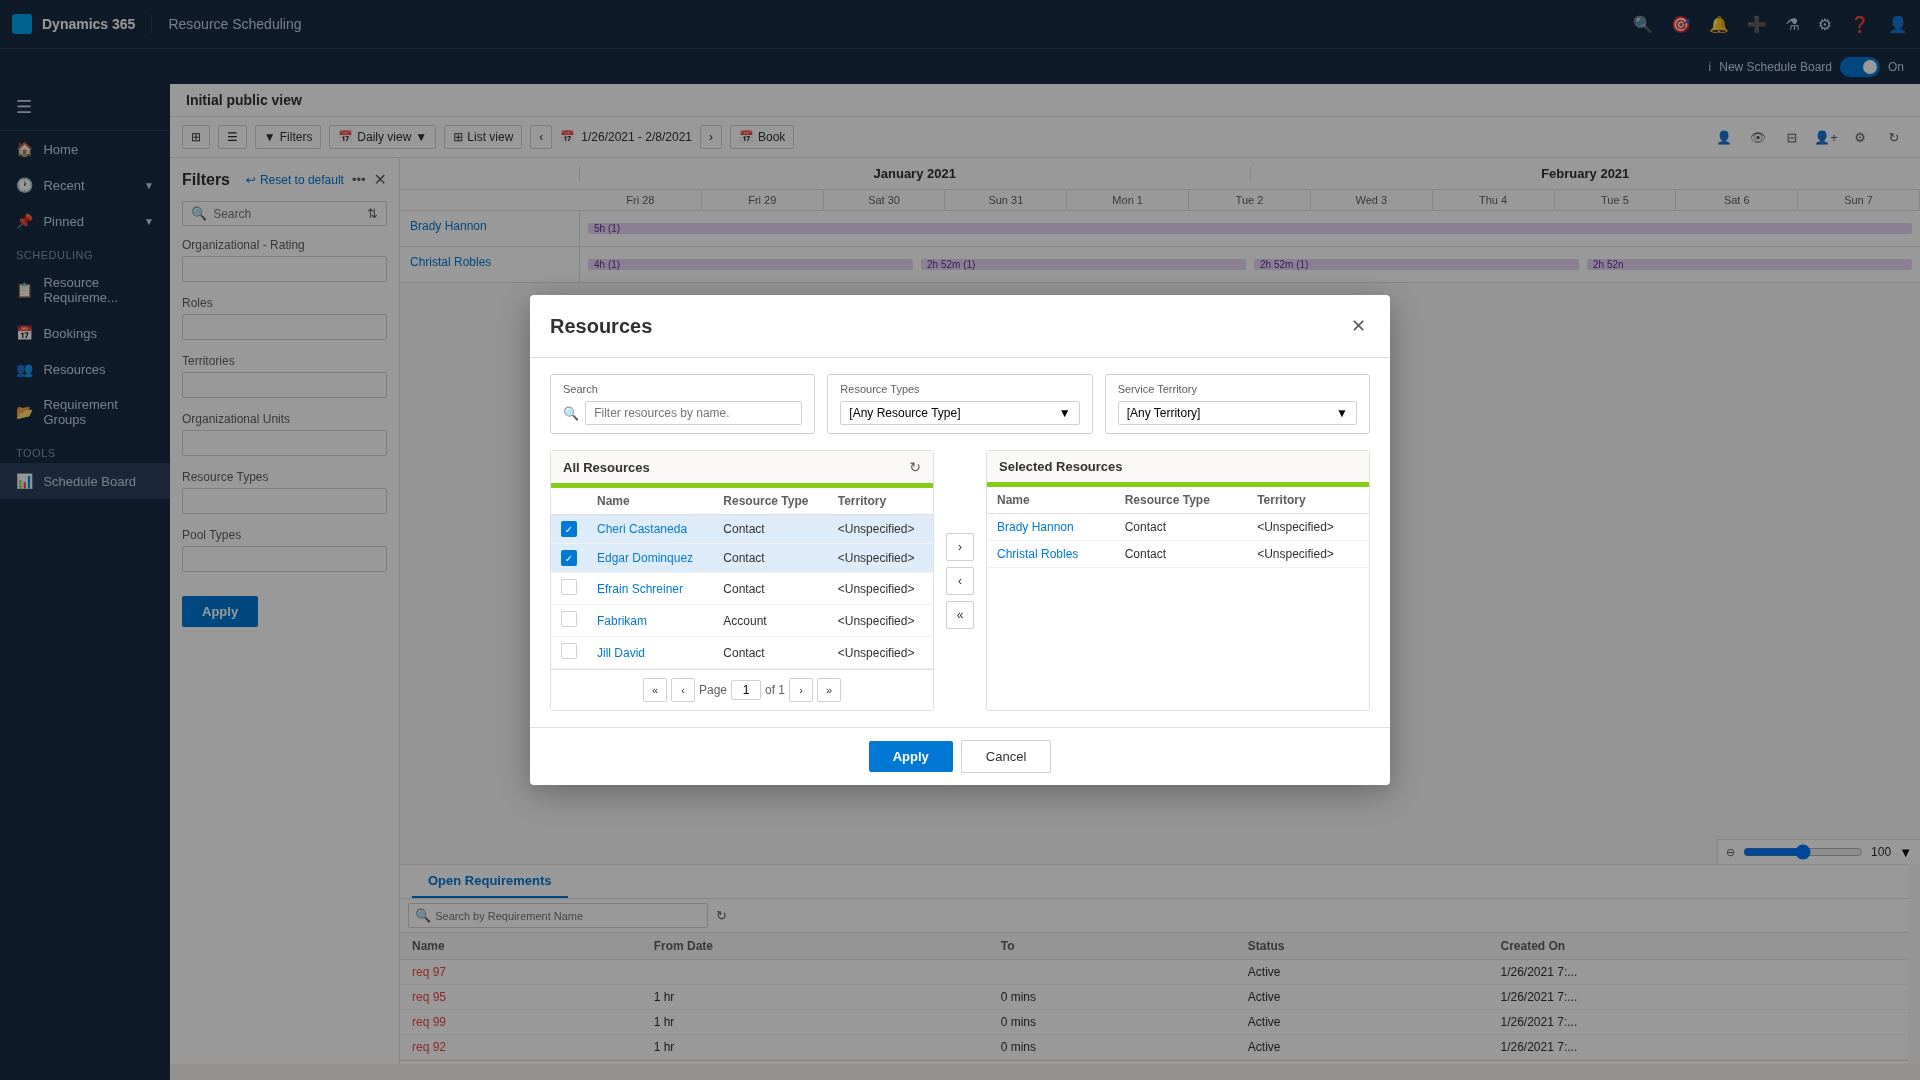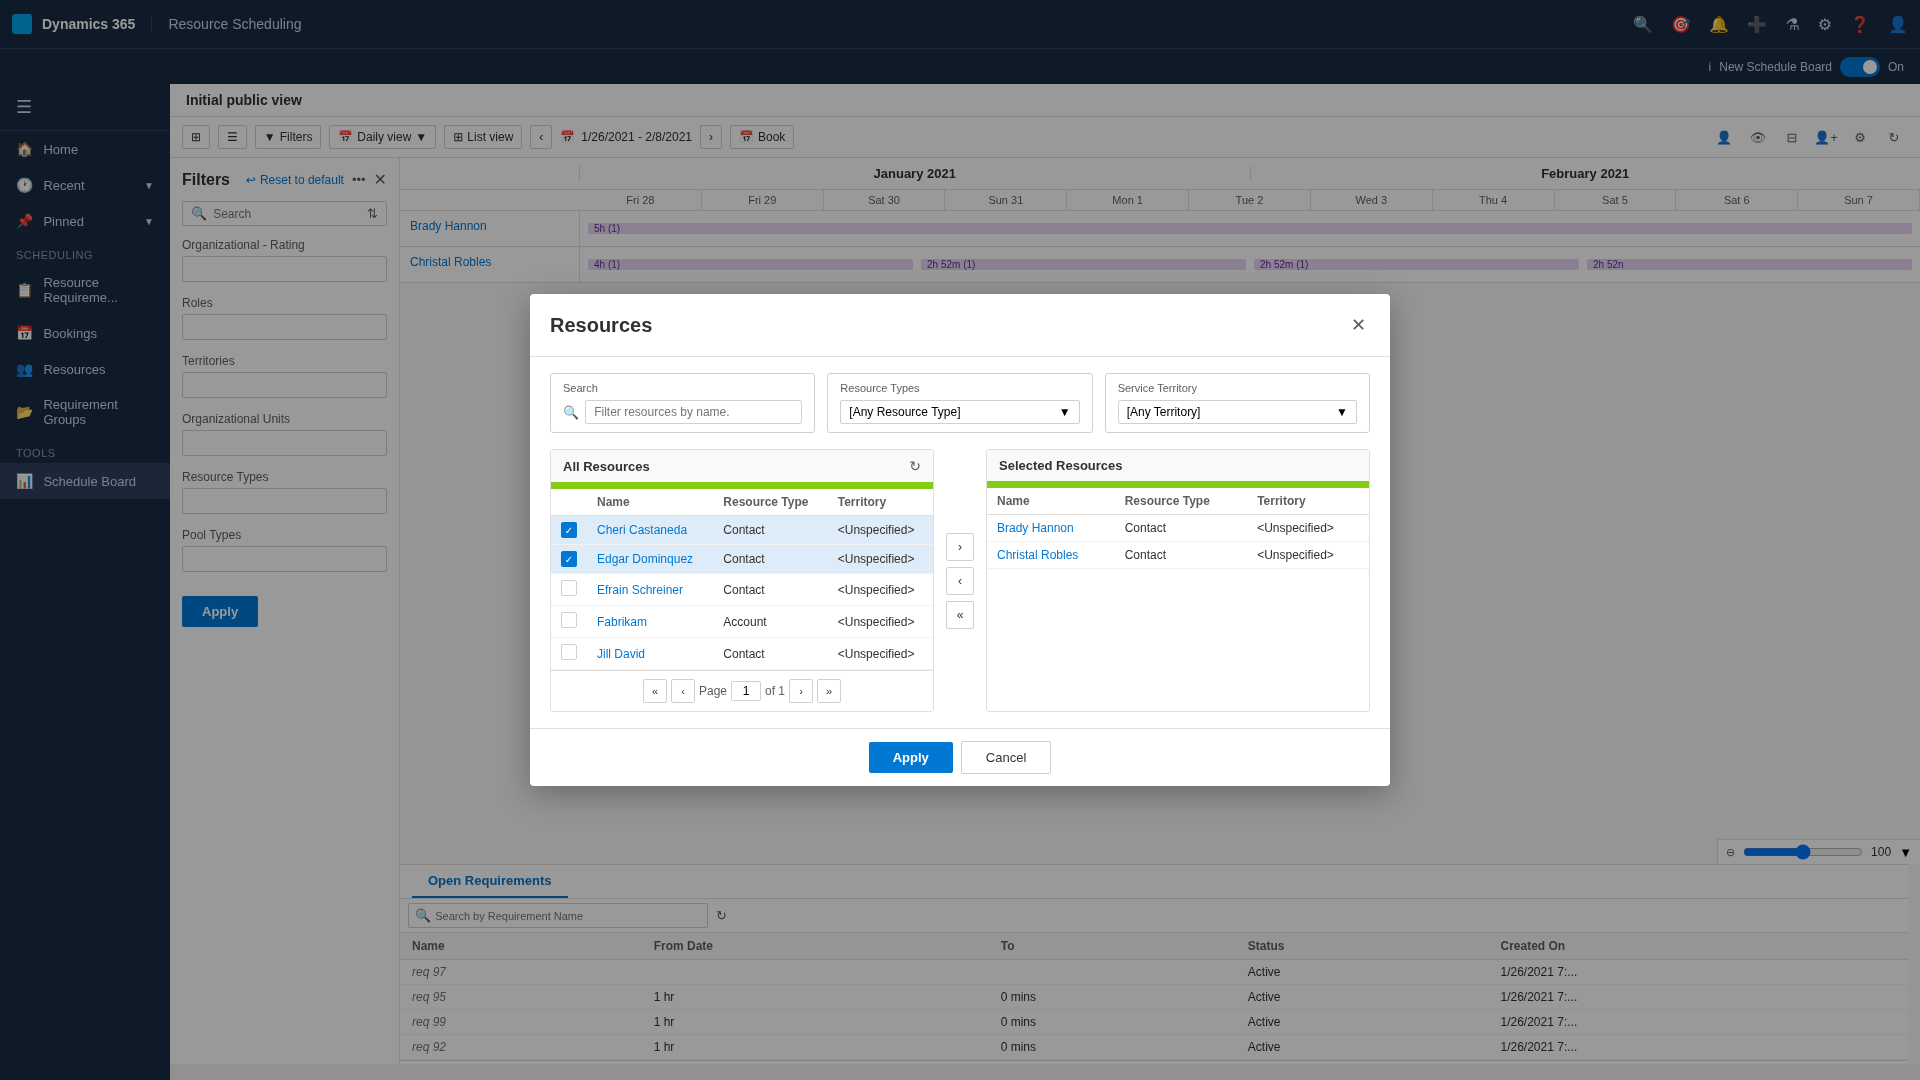--- a/index.html
+++ b/index.html
@@ -305,21 +305,21 @@
       text-align: left;
       color: #605e5c;
       border-bottom: 1px solid #e1dfdd;
       font-weight: 600;
     }
     .req-table td {
       padding: 5px 12px;
       border-bottom: 1px solid #f3f2f1;
       color: #323130;
     }
-    .req-table td a { color: #737373; text-decoration: none; font-style: italic; }
+    .req-table td a { color: #ef4444; text-decoration: none; }
     .status-active { color: #0078d4; }
     .right-search-input {
       display: flex;
       align-items: center;
       border: 1px solid #d2d0ce;
       border-radius: 2px;
       padding: 4px 6px;
       gap: 4px;
     }
     .right-search-input input {
@@ -428,21 +428,21 @@
       border: 1px solid #e1dfdd;
       border-radius: 3px;
       overflow: hidden;
     }
     .resources-section-header {
       display: flex;
       align-items: center;
       justify-content: space-between;
       padding: 8px 12px;
       background: #faf9f8;
-      border-bottom: 7px solid #84cc16;
+      border-bottom: 5px solid #84cc16;
     }
     .resources-section-title {
       font-size: 13px;
       font-weight: 600;
       color: #323130;
     }
     .resources-table {
       width: 100%;
       border-collapse: collapse;
       font-size: 12px;
@@ -784,21 +784,21 @@
 
       <div class="calendar-days" style="padding-left:180px;">
         <div class="cal-day">Fri 28</div>
         <div class="cal-day">Fri 29</div>
         <div class="cal-day">Sat 30</div>
         <div class="cal-day">Sun 31</div>
         <div class="cal-day">Mon 1</div>
         <div class="cal-day">Tue 2</div>
         <div class="cal-day">Wed 3</div>
         <div class="cal-day">Thu 4</div>
-        <div class="cal-day">Sat 5</div>
+        <div class="cal-day">Tue 5</div>
         <div class="cal-day">Sat 6</div>
         <div class="cal-day">Sun 7</div>
       </div>
 
       <div class="res-rows">
         <div class="res-row">
           <div class="res-row-name">Brady Hannon</div>
           <div style="flex:1;display:flex;align-items:center;padding:2px 4px;">
             <div class="res-row-bar" style="width:60px;background:#e8d5f5;color:#5c2d91;">5h (1)</div>
           </div>

